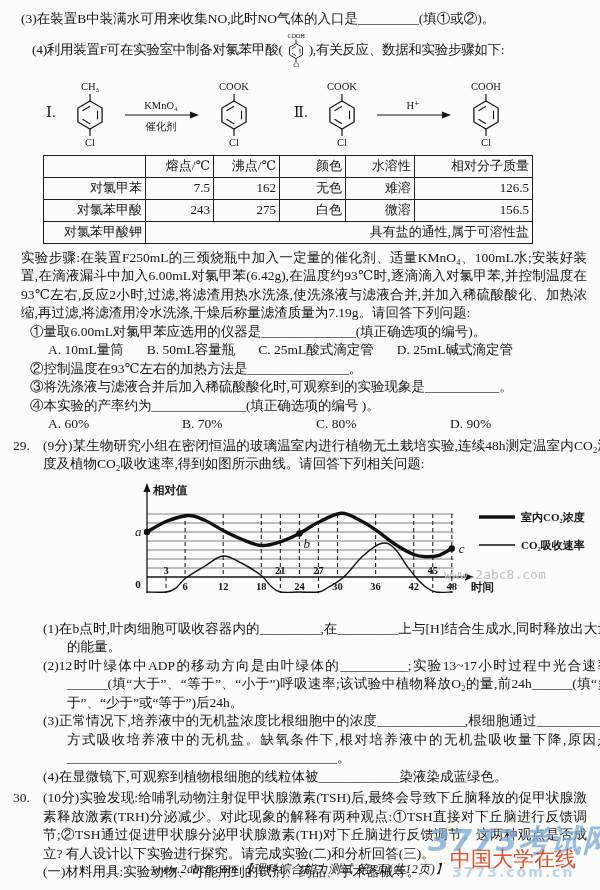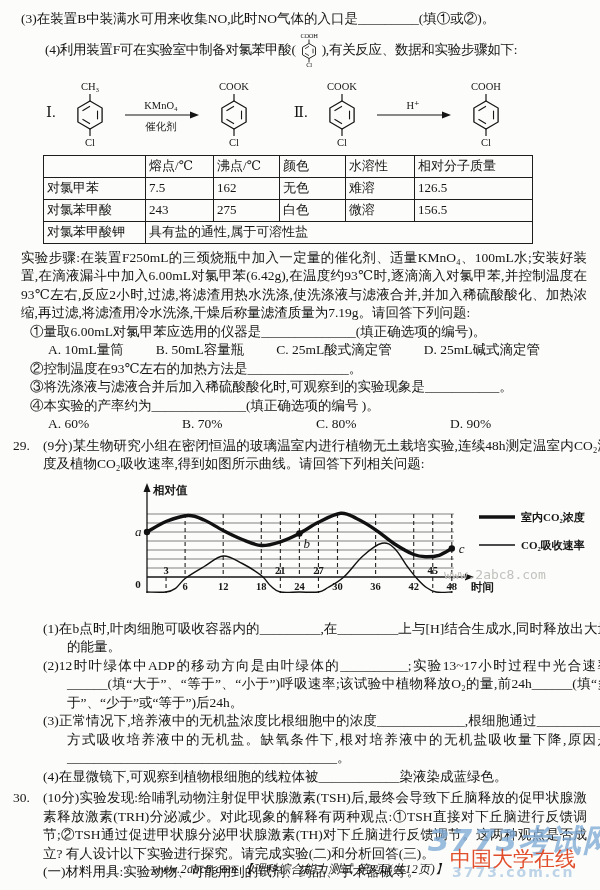--- a/index.html
+++ b/index.html
@@ -5,31 +5,31 @@
   html,body{margin:0;padding:0}
   body{
     width:600px;height:890px;position:relative;overflow:hidden;
     background:#fcfcfa;color:#151515;
     font-family:"Liberation Serif","DejaVu Serif",serif;
     font-size:13.5px;
   }
   .content{padding:10px 13px 0 13px}
   .para{line-height:18.5px;text-align:justify;text-justify:inter-character}
   .m1{margin-left:8px}
-  .q4line{display:flex;align-items:center;margin-left:32px;white-space:nowrap;letter-spacing:-0.3px;height:42px}
+  .q4line{display:flex;align-items:center;margin-left:19px;white-space:nowrap;letter-spacing:-0.3px;height:42px}
   .q4line .chip{display:inline-flex;align-items:center}
   .rxrow{display:flex;align-items:center;margin:0 0 0 30px}
   .rxrow .roman{font-size:15px;margin:0 3px}
   .rxrow .spacer{width:26px}
-  table{border-collapse:collapse;margin:2px 8px 5px 30px;font-size:13px;text-align:left}
+  table{border-collapse:collapse;margin:2px 8px 5px 30px;font-size:13px;text-align:right}
   td,th{border:1px solid #1d1d1d;padding:1px 3px;font-weight:normal;height:19px}
   .subq{margin-left:17px;line-height:18.5px}
   .hang{margin-left:17px;padding-left:24px;text-indent:-24px;line-height:18.5px;text-align:justify}
   .opts{display:flex;margin-left:35px;line-height:18.5px}
-  .opts1{gap:32px}
+  .opts1{gap:23px}
   .opts4 span{width:134px}
   .qblock{display:flex;margin-top:3px}
   .qnum{width:30px;flex:none;line-height:18.5px}
   .qbody{flex:1}
   .qbody .hang2{padding-left:24px;text-indent:-24px;line-height:18.5px;text-align:justify}
   #chart-box{margin:3px 0 1px 76px;height:142px}
   .footer{position:absolute;left:0;right:0;bottom:12px;text-align:center;
           font-size:12px;font-style:italic;letter-spacing:0.5px}
   .wm-small{position:absolute;left:444px;top:567px;font-family:"DejaVu Sans Mono",monospace;
             font-size:13px;color:#c2c1be}

